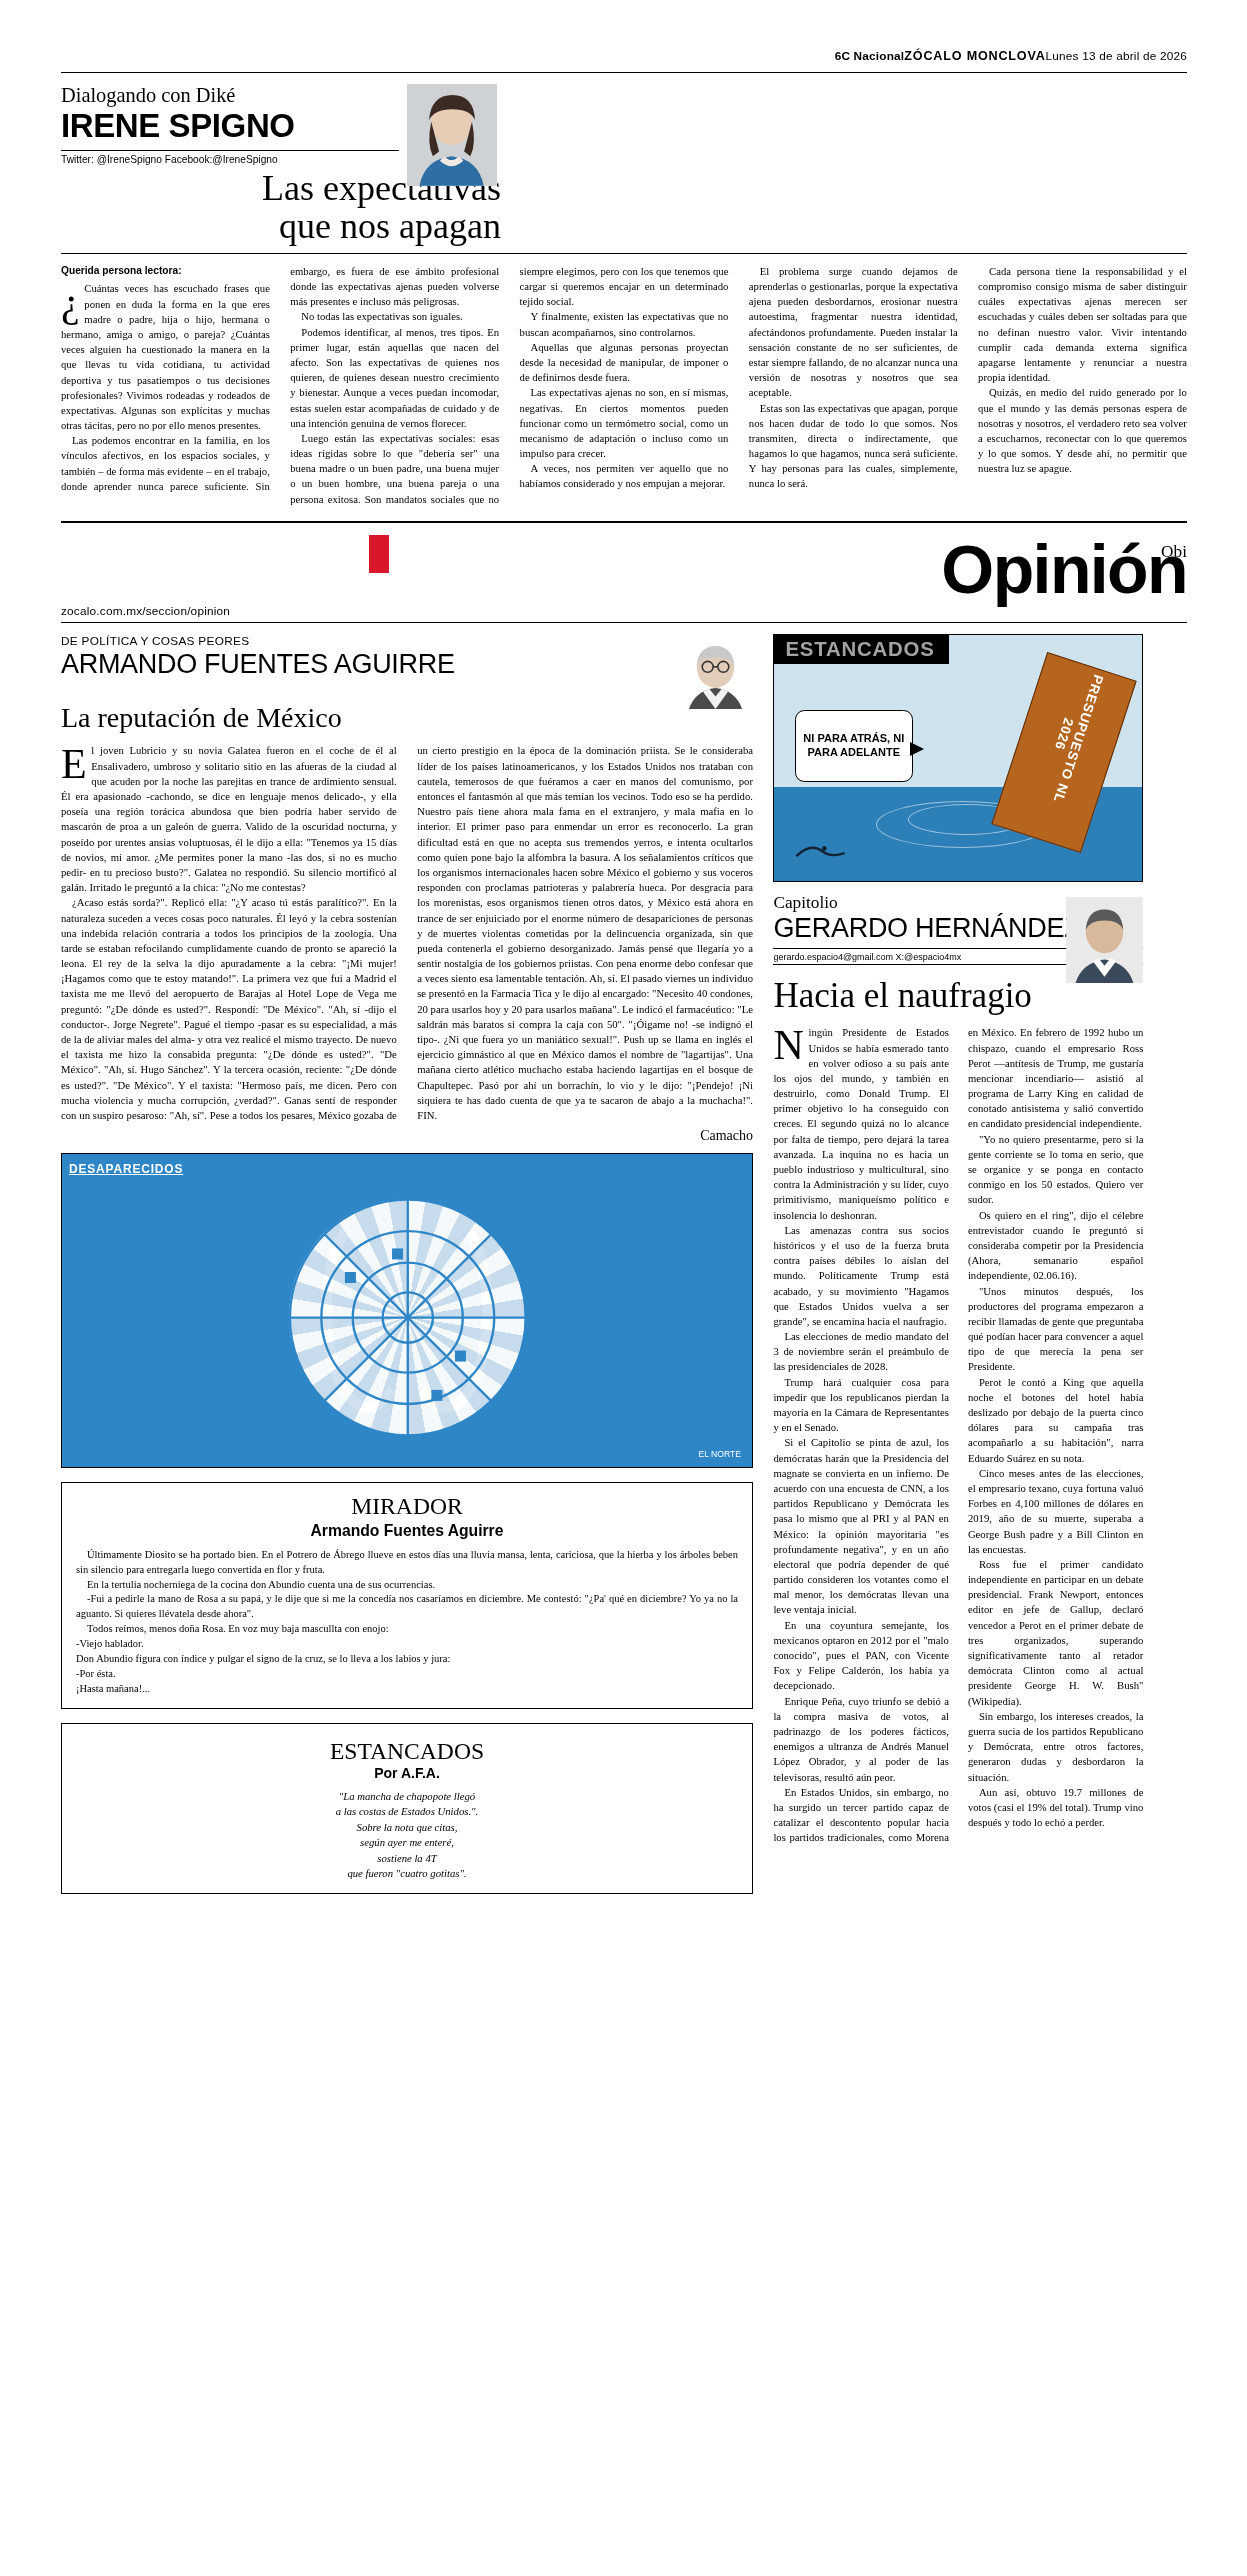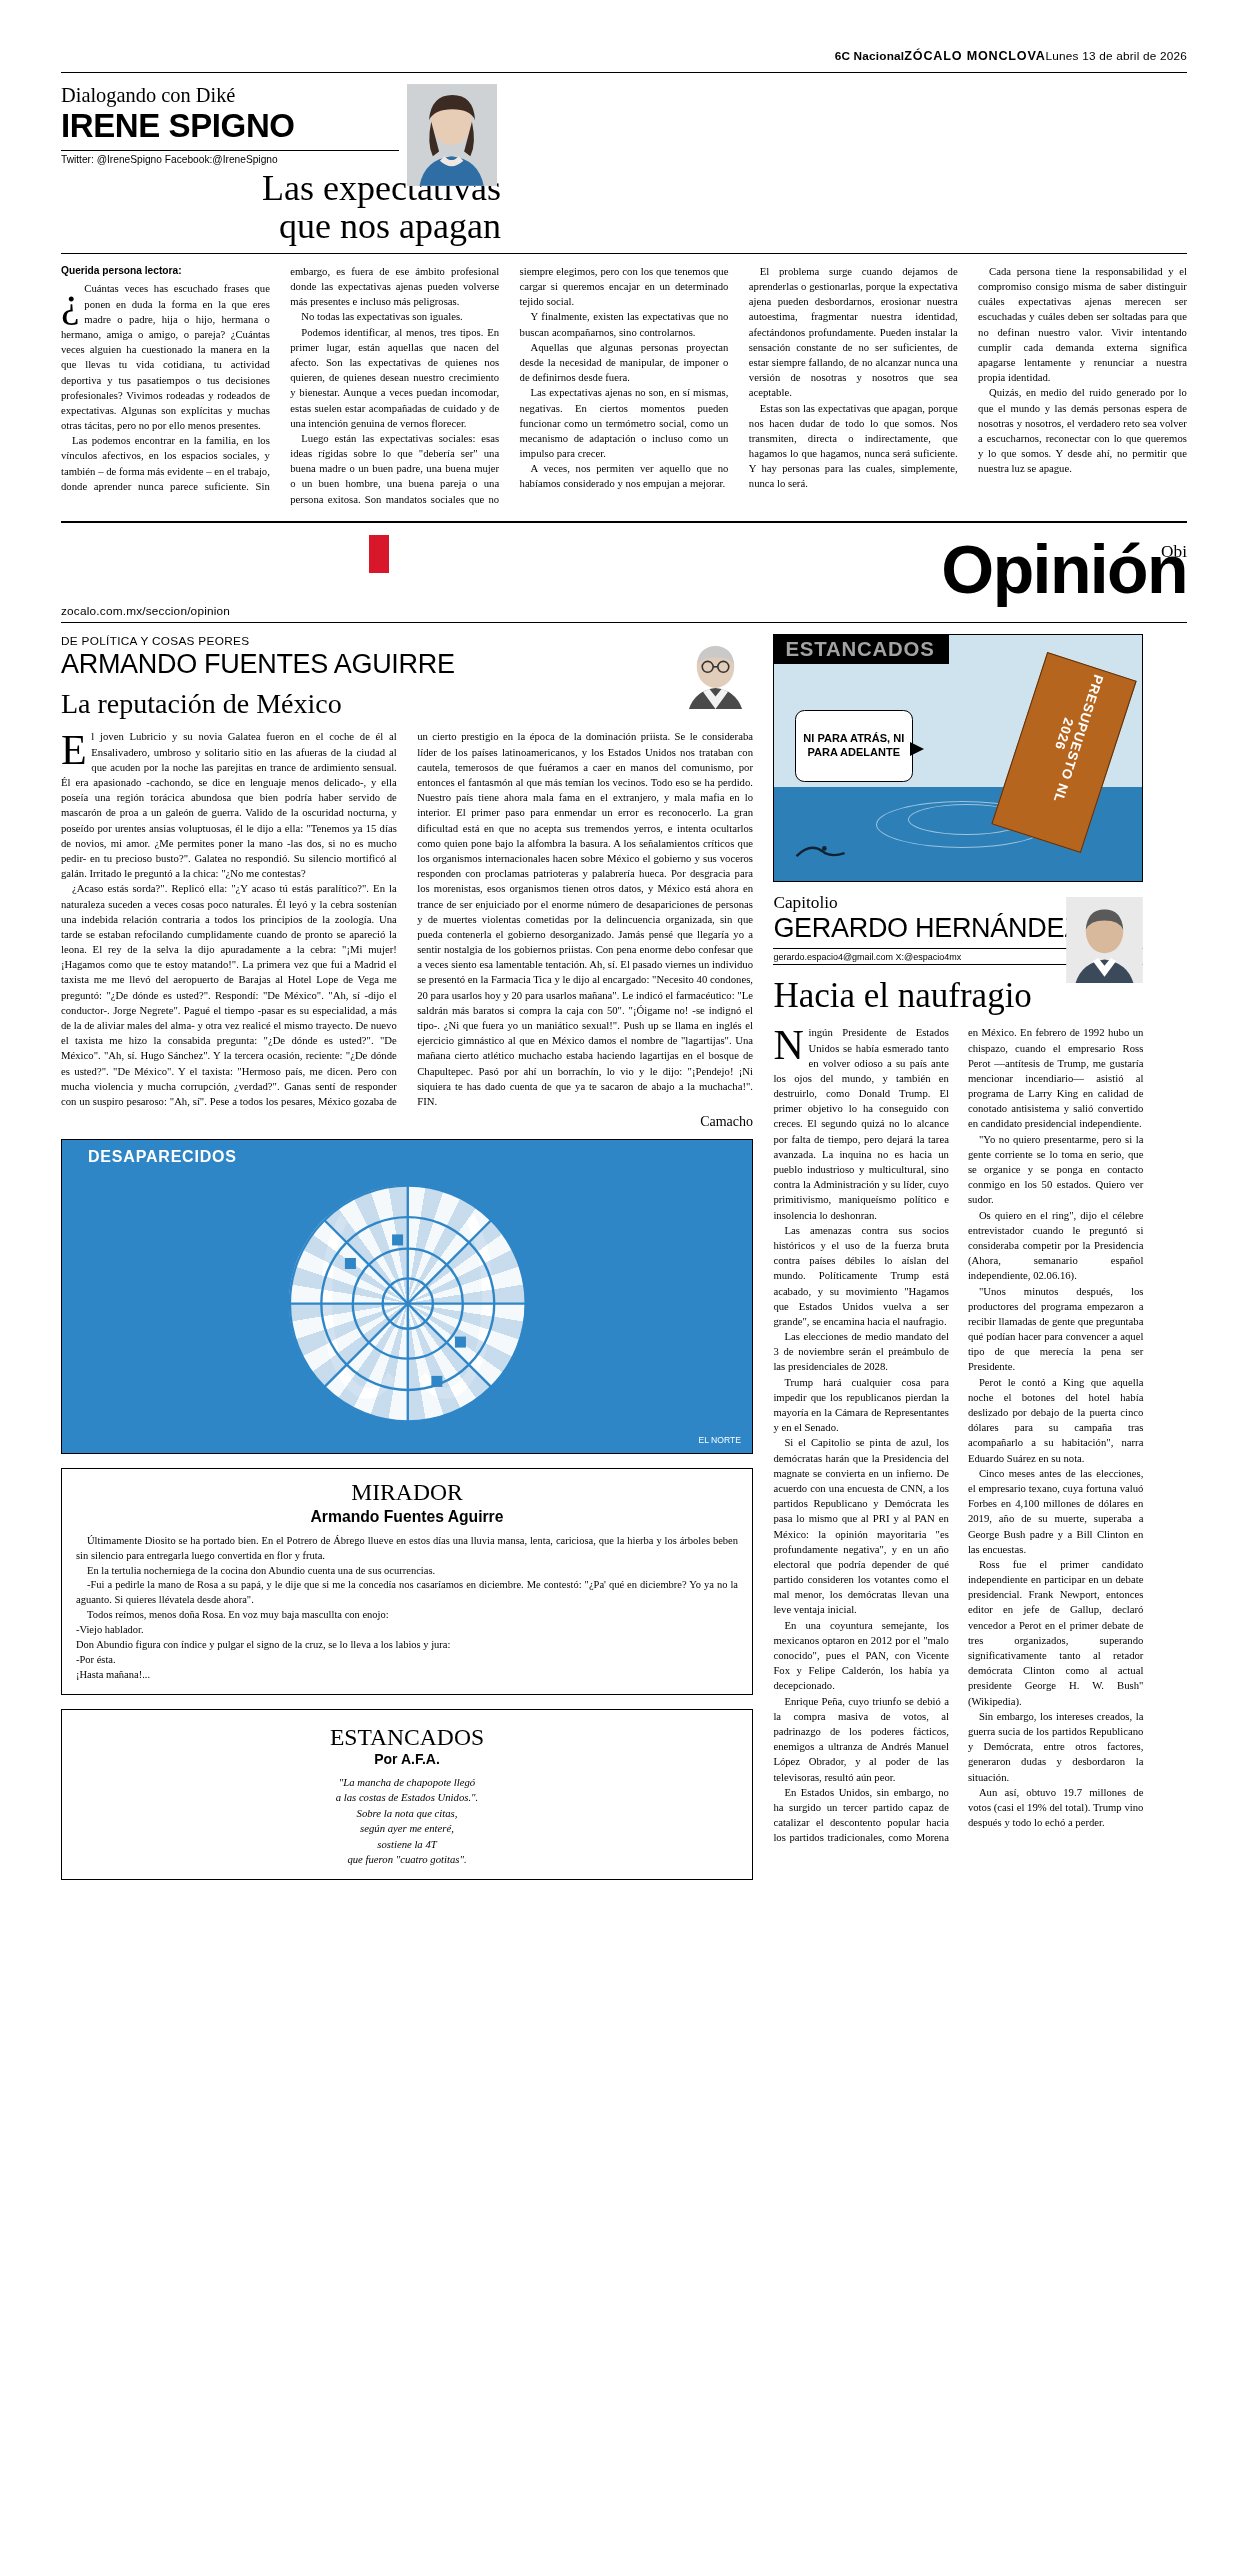--- a/index.html
+++ b/index.html
@@ -86,41 +86,41 @@
   .col-left { width:692px; }
   .col-right { width:370px; }
 
   .section-kicker {
     font-family:"Liberation Sans", sans-serif; font-size:11.8px; letter-spacing:0.3px;
   }
   .big-author {
     font-family:"Liberation Sans", sans-serif; font-size:27px; letter-spacing:-0.3px;
     margin-top:1.6px;
   }
-  .sub-headline { font-size:28px; margin-top:8px; }
+  .sub-headline { font-size:28px; margin-top:22px; }
   .afa-portrait { position:absolute; right:0; top:0; width:75px; height:75px; }
 
   .two-col-text {
     column-count:2; column-gap:20.4px;
     font-size:10.7px; line-height:1.42; text-align:justify; hyphens:auto;
     margin-top:9.4px;
   }
   .two-col-text p { margin:0; text-indent:11px; }
   .two-col-text p.first { text-indent:0; }
 
   .credit-right { text-align:right; font-size:14px; margin-top:4.7px; }
 
   
   .cartoon1 {
     margin-top:9.4px; border:0.8px solid #000; height:315px; position:relative;
     background:#2e86c7; overflow:hidden;
   }
   .cartoon1 .tag {
-    position:absolute; left:26px; top:7.9px; color:#fff;
-    font-family:"Liberation Sans", sans-serif; font-weight:bold; font-size:16px; letter-spacing:0.8px;
+    position:absolute; left:7px; top:7.9px; color:#fff;
+    font-family:"Liberation Sans", sans-serif; font-weight:bold; font-size:12px; letter-spacing:0.8px;text-decoration:underline;
   }
   .cartoon1 .sig {
     position:absolute; right:11px; bottom:7.9px; color:#fff;
     font-family:"Liberation Sans", sans-serif; font-size:8.6px;
   }
 
   .cartoon2 {
     border:0.8px solid #000; height:248px; position:relative; overflow:hidden;
     background:#cfe3ee;
   }

